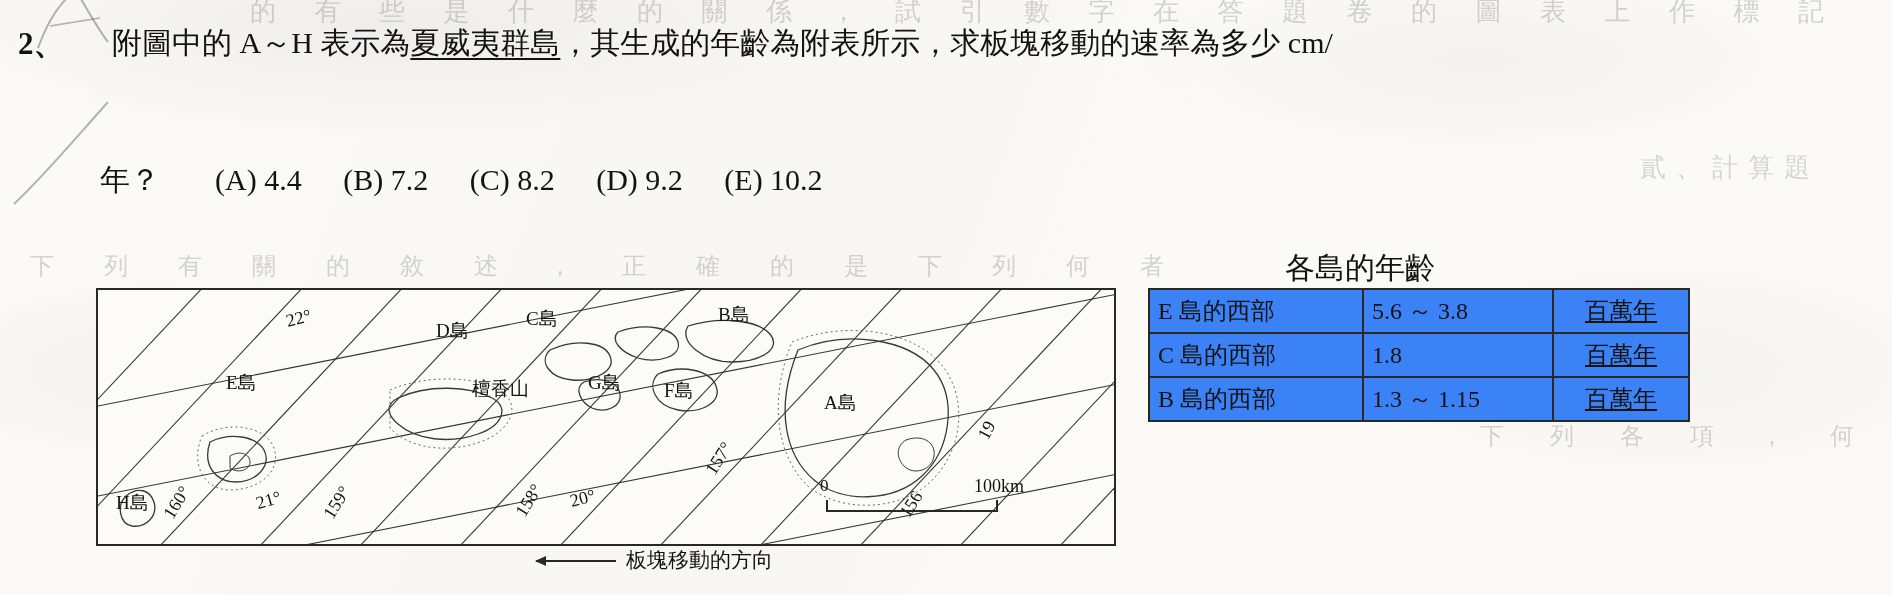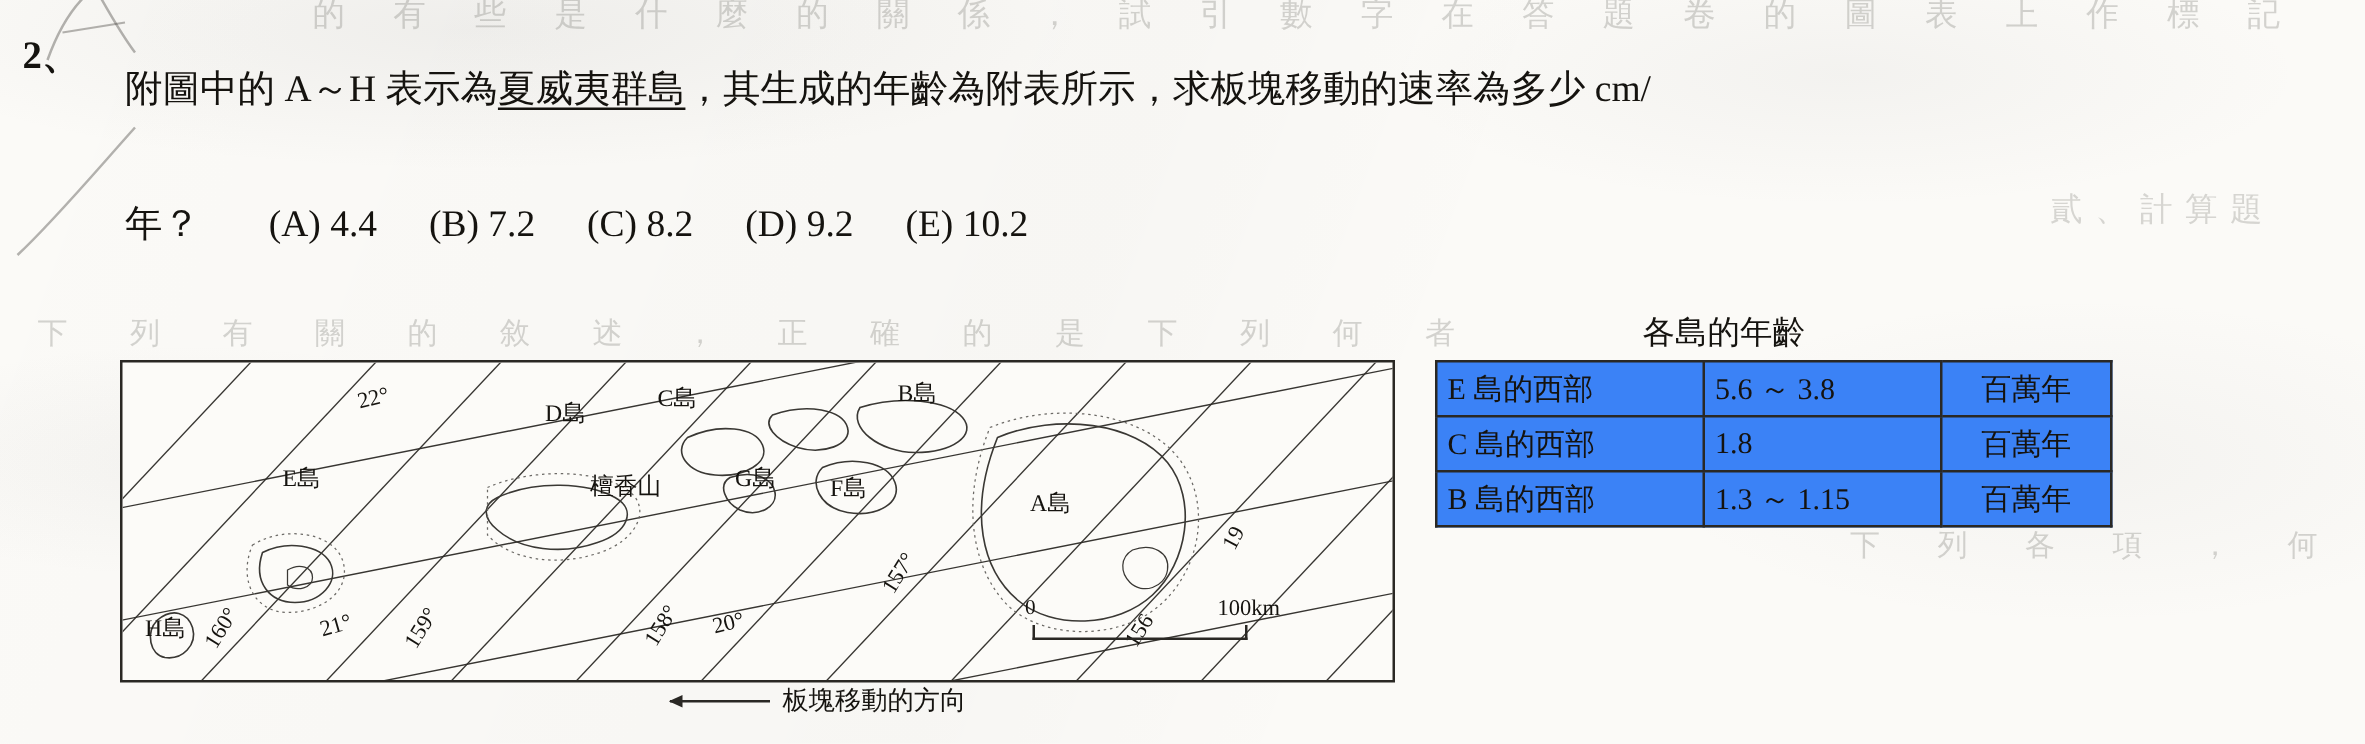--- a/index.html
+++ b/index.html
@@ -59,23 +59,22 @@
     font-size: 30px;
     line-height: 1;
     white-space: nowrap;
   }
   .qnum {
     left: 18px; top: 28px;
     font-weight: bold;
     font-size: 31px;
   }
   .qtext {
-    left: 100px; top: 28px;
+    left: 112px; top: 28px;
     font-size: 30px;
-    margin-top: 29px;
   }
   .underline-term {
     text-decoration: underline;
     text-decoration-thickness: 2px;
     text-underline-offset: 5px;
   }
   .qline2 {
     left: 100px; top: 165px;
     font-size: 30px;
   }
@@ -140,43 +139,43 @@
     height: 10px;
     border: 2px solid #2a2824;
     border-top: none;
   }
   .scale-zero { position: absolute; left: 722px; top: 186px; font-size: 17px; }
   .scale-max { position: absolute; left: 876px; top: 186px; font-size: 18px; }
 
   
   .table-title {
     position: absolute;
-    left: 1314px;
+    left: 1285px;
     top: 248px;
-    font-size: 26px;
+    font-size: 30px;
     white-space: nowrap;
   }
   .age-table {
     position: absolute;
     left: 1148px;
     top: 288px;
     border-collapse: collapse;
     font-size: 24px;
     background: #3b82f6;
   }
   .age-table td {
     border: 2px solid #2a2824;
     padding: 4px 8px;
     height: 34px;
     white-space: nowrap;
     vertical-align: middle;
   }
   .age-table td.c-island { width: 196px; }
   .age-table td.c-age { width: 172px; }
-  .age-table td.c-unit { width: 118px; text-align: center; }
+  .age-table td.c-unit { width: 118px; text-align: center; text-decoration: underline; }
 </style>
 </head>
 <body>
 
 <div class="paper-noise"></div>
 
 <div class="ghost-row ghost-top">的 有 些 是 什 麼 的 關 係 ， 試 引 數 字 在 答 題 卷 的 圖 表 上 作 標 記</div>
 <div class="ghost-row ghost-mid">下 列 有 關 的 敘 述 ， 正 確 的 是 下 列 何 者</div>
 <div class="ghost-row ghost-low">下 列 各 項 ， 何 式</div>
 <div class="ghost-row ghost-right">貳、計算題</div>

